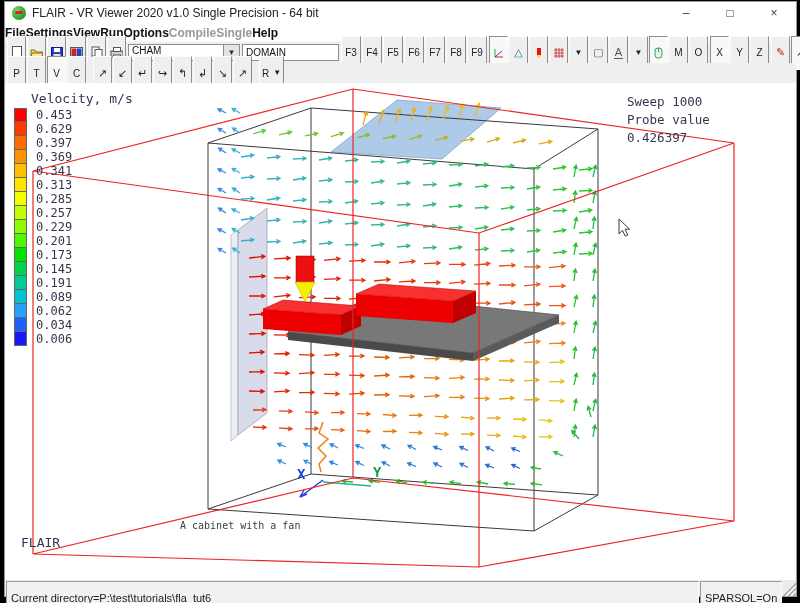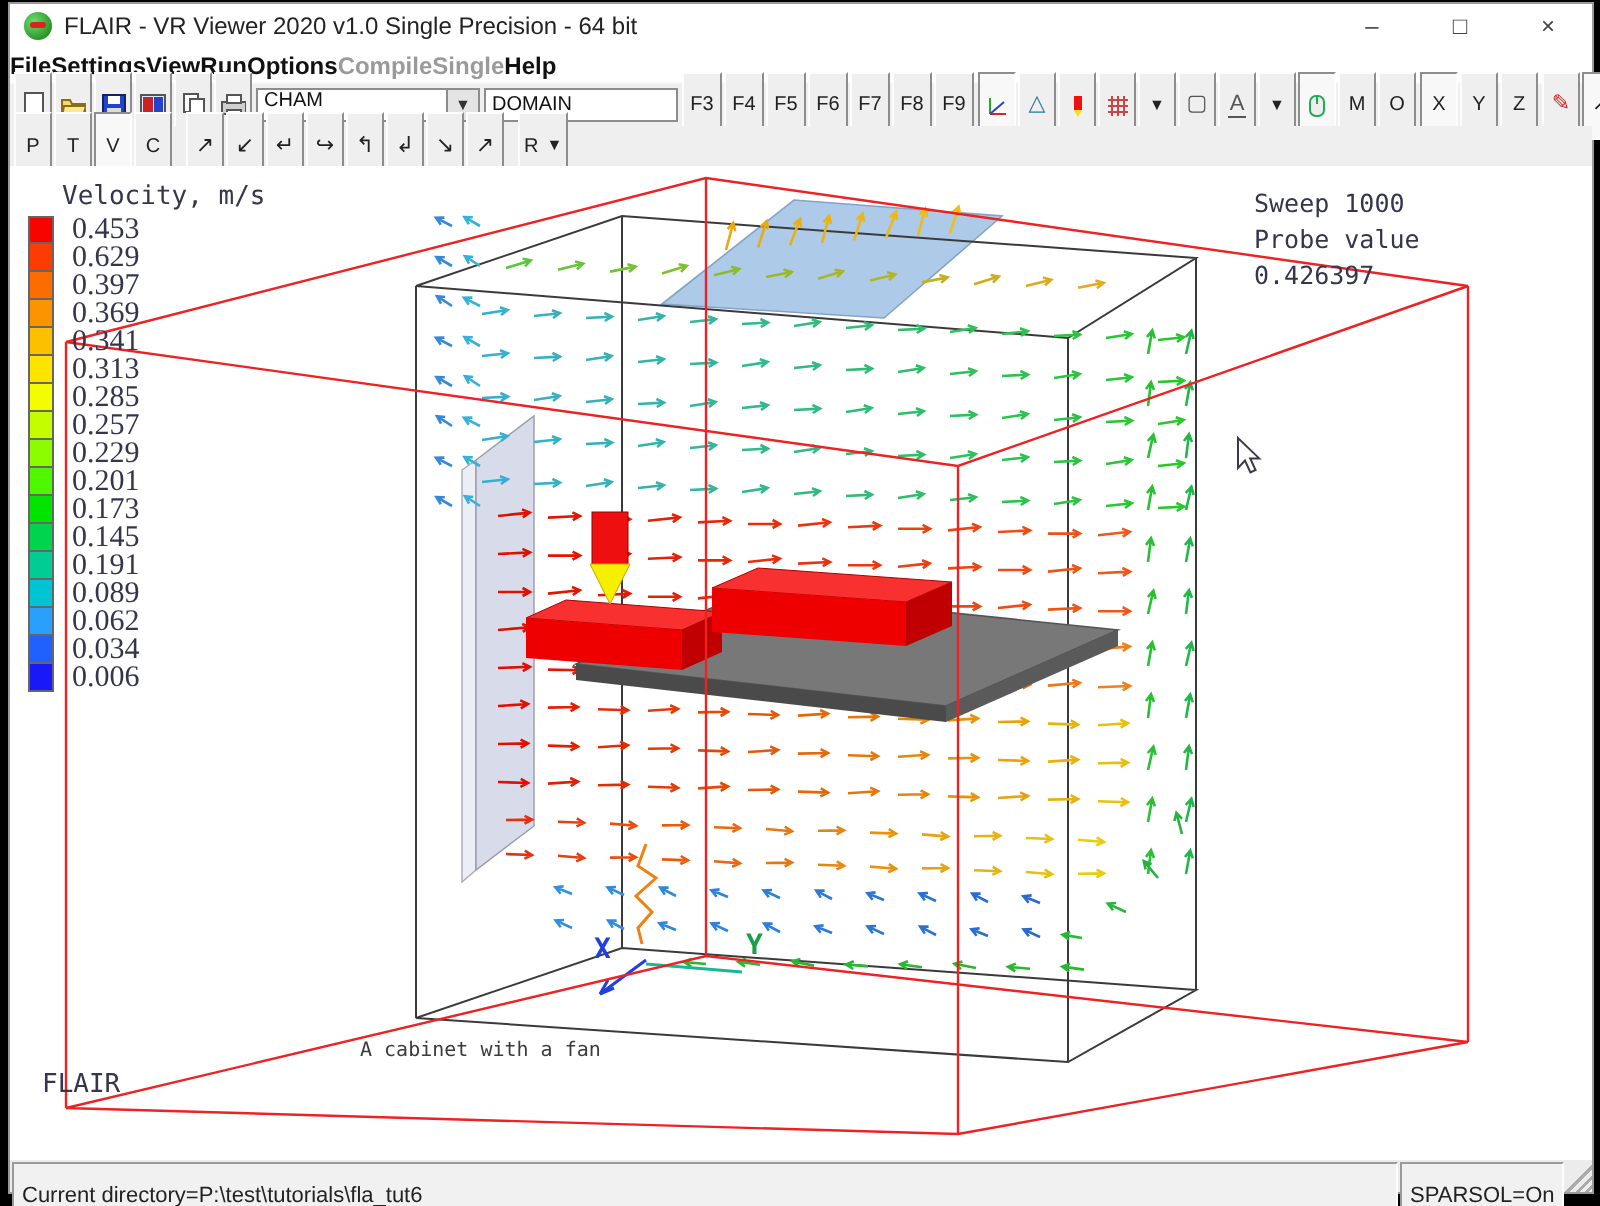--- a/index.html
+++ b/index.html
@@ -45,21 +45,21 @@
   
   .viewport{position:absolute;left:0;top:81px;right:0;height:499px;background:#fff;overflow:hidden;}
   .viewport svg.scene{position:absolute;left:0;top:0;}
   .mono{font-family:"DejaVu Sans Mono","Liberation Mono",monospace;color:#35354e;}
   .legend{position:absolute;left:0;top:0;}
   .legend-title{position:absolute;left:26px;top:8px;font-size:13px;white-space:nowrap;}
   .legend-rows{position:absolute;left:9px;top:25px;}
   .legend-row{display:flex;align-items:center;height:14px;}
   .legend-swatch{width:13px;height:14px;box-sizing:border-box;border:1px solid #666;border-top:none;}
   .legend-row:first-child .legend-swatch{border-top:1px solid #666;}
-  .legend-val{margin-left:9px;font-size:15px;font-family:Liberation Serif, serif;}
+  .legend-val{margin-left:9px;font-size:12px;}
   .probe-block{position:absolute;left:622px;top:10px;font-size:12.5px;line-height:18px;white-space:pre;}
   .flair-label{position:absolute;left:16px;top:452px;font-size:13px;}
   .caption{position:absolute;left:175px;top:437px;font-size:10px;color:#3c3c3c;}
   
   .statusbar{position:absolute;left:0;bottom:0;right:0;height:16px;background:#ececec;display:flex;
              align-items:stretch;font-size:11px;color:#222;}
   .status-cell{box-sizing:border-box;border:1px solid;border-color:#9a9a9a #fdfdfd #fdfdfd #9a9a9a;
                background:#f1f1f1;display:flex;align-items:center;padding:16px 4px;margin:1px 0 1px 1px;}
   .status-left{flex:1;}
   .status-right{width:82px;}

